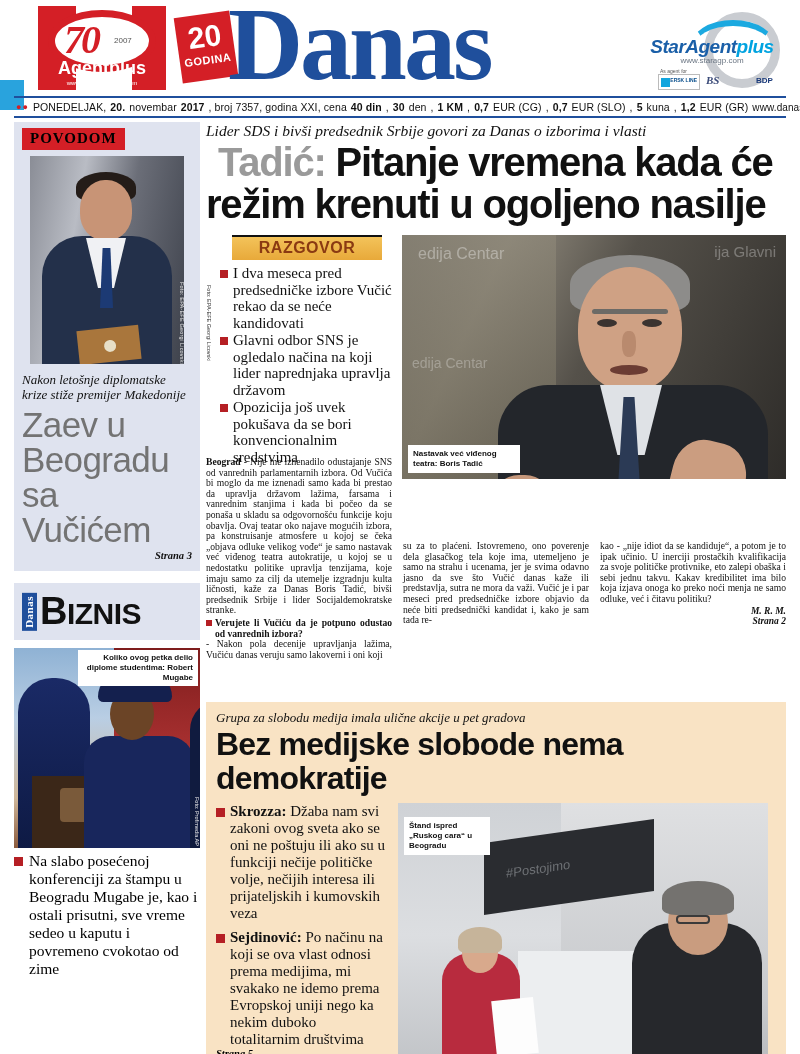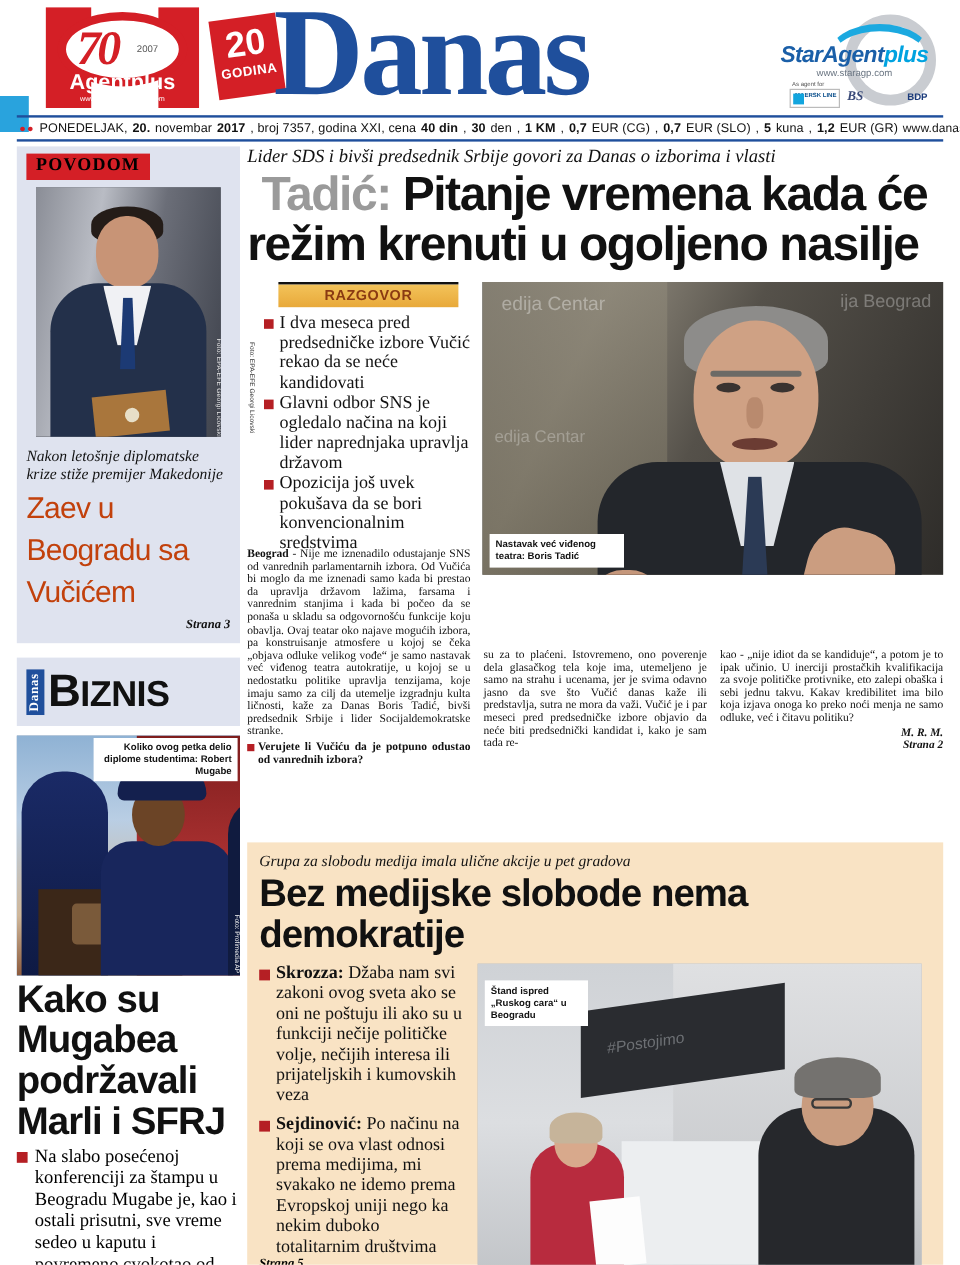--- a/index.html
+++ b/index.html
@@ -136,21 +136,21 @@
     position: absolute; right: -1px; bottom: 0;
     writing-mode: vertical-rl; font-family: "Liberation Sans", sans-serif;
     font-size: 5.5px; color: #e6e6e6; letter-spacing: 0.2px;
   }
   .kicker-it {
     font-family: "Liberation Serif", serif; font-style: italic;
     font-size: 13px; line-height: 15px; color: #111; margin-top: 8px;
   }
   .zaev-head {
     font-family: "Liberation Sans", sans-serif; font-weight: normal;
-    font-size: 25px; line-height: 35px; color: #c2410c; margin-top: 5px;
+    font-size: 35px; line-height: 35px; color: #737373; margin-top: 5px;
     letter-spacing: -0.6px;
   }
   .bullet-list { margin-top: 4px; }
   .bullet-item {
     position: relative; padding-left: 14px;
     font-family: "Liberation Serif", serif; font-size: 15px; line-height: 17px; color: #111;
     margin-bottom: 2px;
   }
   .bullet-item:before {
     content: ""; position: absolute; left: 0; top: 5px;
@@ -202,21 +202,21 @@
     font-size: 40px; line-height: 42px; color: #111; letter-spacing: -1.2px;
     margin-top: 1px;
   }
   .main-head .gray { color: #9a9a9a; margin-left: 12px; }
 
   .story-grid { position: relative; margin-top: 10px; height: 378px; }
   .story-col1 { position: absolute; left: 0; top: 0; width: 186px; }
   .razgovor-tag {
     background: linear-gradient(180deg,#f3c35a 0%,#e8a93a 100%);
     border-top: 2px solid #111; color: #8a3a12;
-    font-family: "Liberation Sans", sans-serif; font-weight: bold; font-size: 12px;
+    font-family: "Liberation Sans", sans-serif; font-weight: bold; font-size: 16px;
     text-align: center; padding: 2px 0 3px 0; letter-spacing: 0.5px;
     width: 150px; margin-left: 26px;
   }
   .rz-bullets { margin-top: 5px; margin-left: 14px; }
   .rz-item { position: relative; padding-left: 13px; font-family: "Liberation Serif", serif; font-size: 15px; line-height: 16.5px; color: #111; margin-bottom: 1px; }
   .rz-item:before { content:""; position:absolute; left:0; top:5px; width:8px; height:8px; background:#b51f24; }
   .rz-credit {
     position: absolute; left: 0; top: 50px; writing-mode: vertical-rl;
     font-family: "Liberation Sans", sans-serif; font-size: 5.5px; color: #333;
   }
@@ -394,21 +394,20 @@
         <div class="mg-podium"></div>
         <div class="mg-gown"></div>
         <div class="mg-head"></div>
         <div class="mg-hat"></div>
         <div class="mg-fig2"></div>
 
         <div class="mg-cap-box">Koliko ovog petka delio diplome studentima: Robert Mugabe</div>
         <div class="mg-credit">Foto: Profimedia AP</div>
       </div>
 
-      <div class="mugabe-head">Kako su Mugabea podržavali Marli i SFRJ</div>
       <div class="mugabe-bullet">Na slabo posećenoj konferenciji za štampu u Beogradu Mugabe je, kao i ostali prisutni, sve vreme sedeo u kaputu i povremeno cvokotao od zime</div>
 
     </div>
 
     <div class="col-main">
       <div class="main-kicker">Lider SDS i bivši predsednik Srbije govori za Danas o izborima i vlasti</div>
       <div class="main-head"><span class="gray">Tadić:</span><span> Pitanje vremena kada će režim krenuti u ogoljeno nasilje</span></div>
 
       <div class="story-grid">
 
@@ -419,41 +418,42 @@
             <div class="rz-item">Glavni odbor SNS je ogledalo načina na koji lider naprednjaka upravlja državom</div>
             <div class="rz-item">Opozicija još uvek pokušava da se bori konvencionalnim sredstvima</div>
           </div>
           <div class="rz-credit">Foto: EPA-EFE Georgi Licovski</div>
         </div>
 
         <div class="tadic-photo">
           <div class="td-bg"></div>
           <div class="td-panel"></div>
           <div class="td-wm1">edija Centar</div>
-          <div class="td-wm2">ija Beograd</div>
+          <div class="td-wm2">ija Glavni</div>
           <div class="td-wm3">edija Centar</div>
           <div class="td-body"></div>
           <div class="td-hair"></div>
           <div class="td-head"></div>
           <div class="td-brow"></div>
           <div class="td-eye1"></div>
           <div class="td-eye2"></div>
           <div class="td-nose"></div>
           <div class="td-mouth"></div>
           <div class="td-shirt"></div>
           <div class="td-tie"></div>
           <div class="td-hand"></div>
           <div class="td-hand2"></div>
           <div class="td-cap">Nastavak već viđenog teatra: Boris Tadić</div>
         </div>
 
         <div class="story-text">
           <div class="text-col tc1">
             <p><b>Beograd</b><span> - Nije me iznenadilo odustajanje SNS od vanrednih parlamentarnih izbora. Od Vučića bi moglo da me iznenadi samo kada bi prestao da upravlja državom lažima, farsama i vanrednim stanjima i kada bi počeo da se ponaša u skladu sa odgovornošću funkcije koju obavlja. Ovaj teatar oko najave mogućih izbora, pa konstruisanje atmosfere u kojoj se čeka „objava odluke velikog vođe“ je samo nastavak već viđenog teatra autokratije, u kojoj se u nedostatku politike upravlja tenzijama, koje imaju samo za cilj da utemelje izgradnju kulta ličnosti, kaže za Danas Boris Tadić, bivši predsednik Srbije i lider Socijaldemokratske stranke.</span></p>
             <span class="q-bullet">Verujete li Vučiću da je potpuno odustao od vanrednih izbora?</span>
+            <p>- Nakon pola decenije upravljanja lažima, Vučiću danas veruju samo lakoverni i oni koji</p>
           </div>
           <div class="text-col tc2">
             <p>su za to plaćeni. Istovremeno, ono poverenje dela glasačkog tela koje ima, utemeljeno je samo na strahu i ucenama, jer je svima odavno jasno da sve što Vučić danas kaže ili predstavlja, sutra ne mora da važi. Vučić je i par meseci pred predsedničke izbore objavio da neće biti predsednički kandidat i, kako je sam tada re-</p>
           </div>
           <div class="text-col tc3">
             <p>kao - „nije idiot da se kandiduje“, a potom je to ipak učinio. U inerciji prostačkih kvalifikacija za svoje političke protivnike, eto zalepi obaška i sebi jednu takvu. Kakav kredibilitet ima bilo koja izjava onoga ko preko noći menja ne samo odluke, već i čitavu politiku?</p>
             <div class="sig">M. R. M.</div>
             <div class="sig2">Strana 2</div>
           </div>
         </div>

